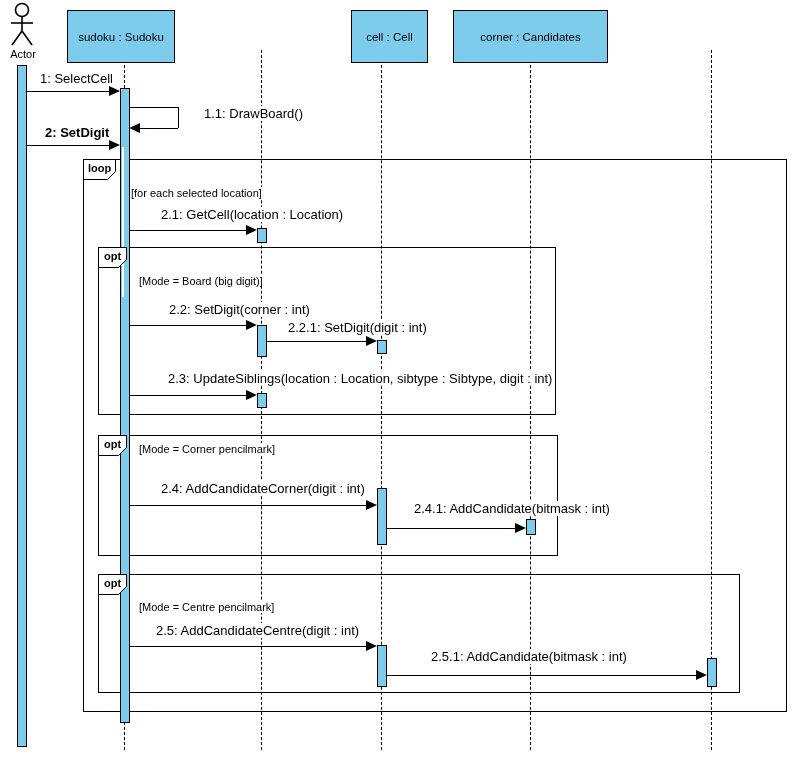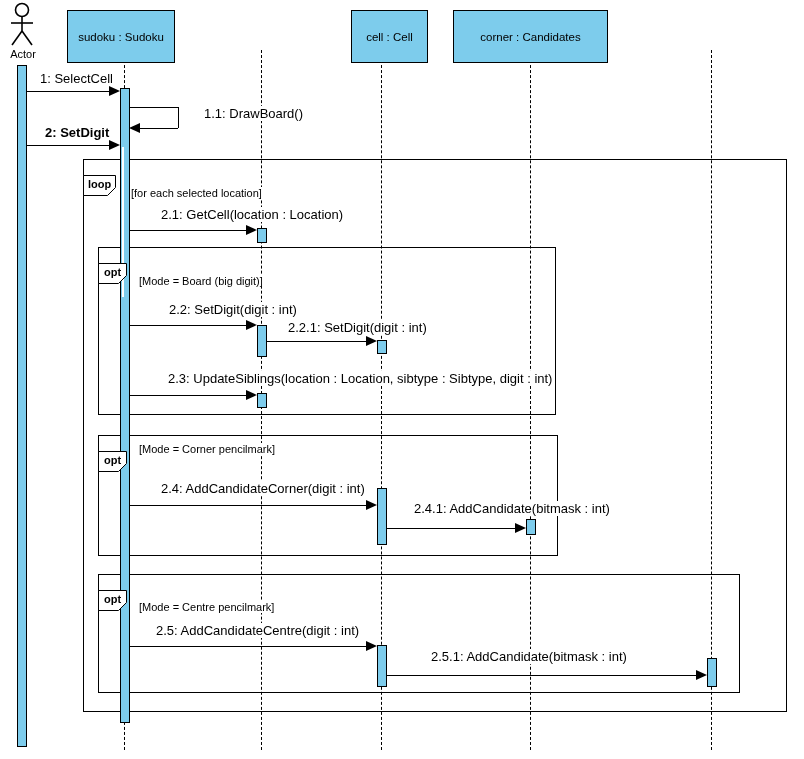--- a/index.html
+++ b/index.html
@@ -15,21 +15,21 @@
   }
   .head{
     position:absolute;top:10px;height:53px;background:var(--element-fill);
     border:1px solid var(--border);box-sizing:border-box;
     display:flex;align-items:center;justify-content:center;
     font-size:11.5px;white-space:nowrap;
   }
   .lifeline{position:absolute;top:50px;height:700px;width:0;border-left:1px dashed var(--border);}
   .act{position:absolute;width:10px;background:var(--element-fill);border:1px solid var(--border);box-sizing:border-box;}
   .frag{position:absolute;border:1px solid var(--border);box-sizing:border-box;background:transparent;}
-  .tab{position:absolute;margin-top:16px;}
+  .tab{position:absolute;}
   .tab-text{position:absolute;font-size:11px;font-weight:bold;white-space:nowrap;}
   .guard{position:absolute;font-size:11px;white-space:nowrap;background:var(--background);padding:0 1px;}
   .msg-label{position:absolute;font-size:13px;white-space:nowrap;background:var(--background);padding:0 1px;}
   .line{position:absolute;height:0;border-top:1px solid var(--border);}
   .vline{position:absolute;width:0;border-left:1px solid var(--border);}
   .ah-r{position:absolute;width:0;height:0;border-top:5px solid transparent;border-bottom:5px solid transparent;border-left:11px solid var(--border);}
   .ah-l{position:absolute;width:0;height:0;border-top:5px solid transparent;border-bottom:5px solid transparent;border-right:11px solid var(--border);}
   .act-split{position:absolute;width:2px;background:var(--background);}
   .actor-label{position:absolute;font-size:11px;text-align:center;white-space:nowrap;}
 </style>
@@ -130,21 +130,21 @@
     <div class="ah-r" style="left:109px;top:140px;"></div>
   </div>
 
   <div>
     <span class="msg-label" style="left:160px;top:207px;text-align:center;">2.1: GetCell(location : Location)</span>
     <div class="line" style="left:130px;top:230px;width:117px;"></div>
     <div class="ah-r" style="left:246px;top:225px;"></div>
   </div>
 
   <div>
-    <span class="msg-label" style="left:168px;top:302px;">2.2: SetDigit(digit : int)</span>
+    <span class="msg-label" style="left:168px;top:302px;">2.2: SetDigit(corner : int)</span>
     <div class="line" style="left:130px;top:325px;width:117px;"></div>
     <div class="ah-r" style="left:246px;top:320px;"></div>
   </div>
 
   <div>
     <span class="msg-label" style="left:287px;top:320px;">2.2.1: SetDigit(digit : int)</span>
     <div class="line" style="left:267px;top:341px;width:100px;"></div>
     <div class="ah-r" style="left:366px;top:336px;"></div>
   </div>
 

